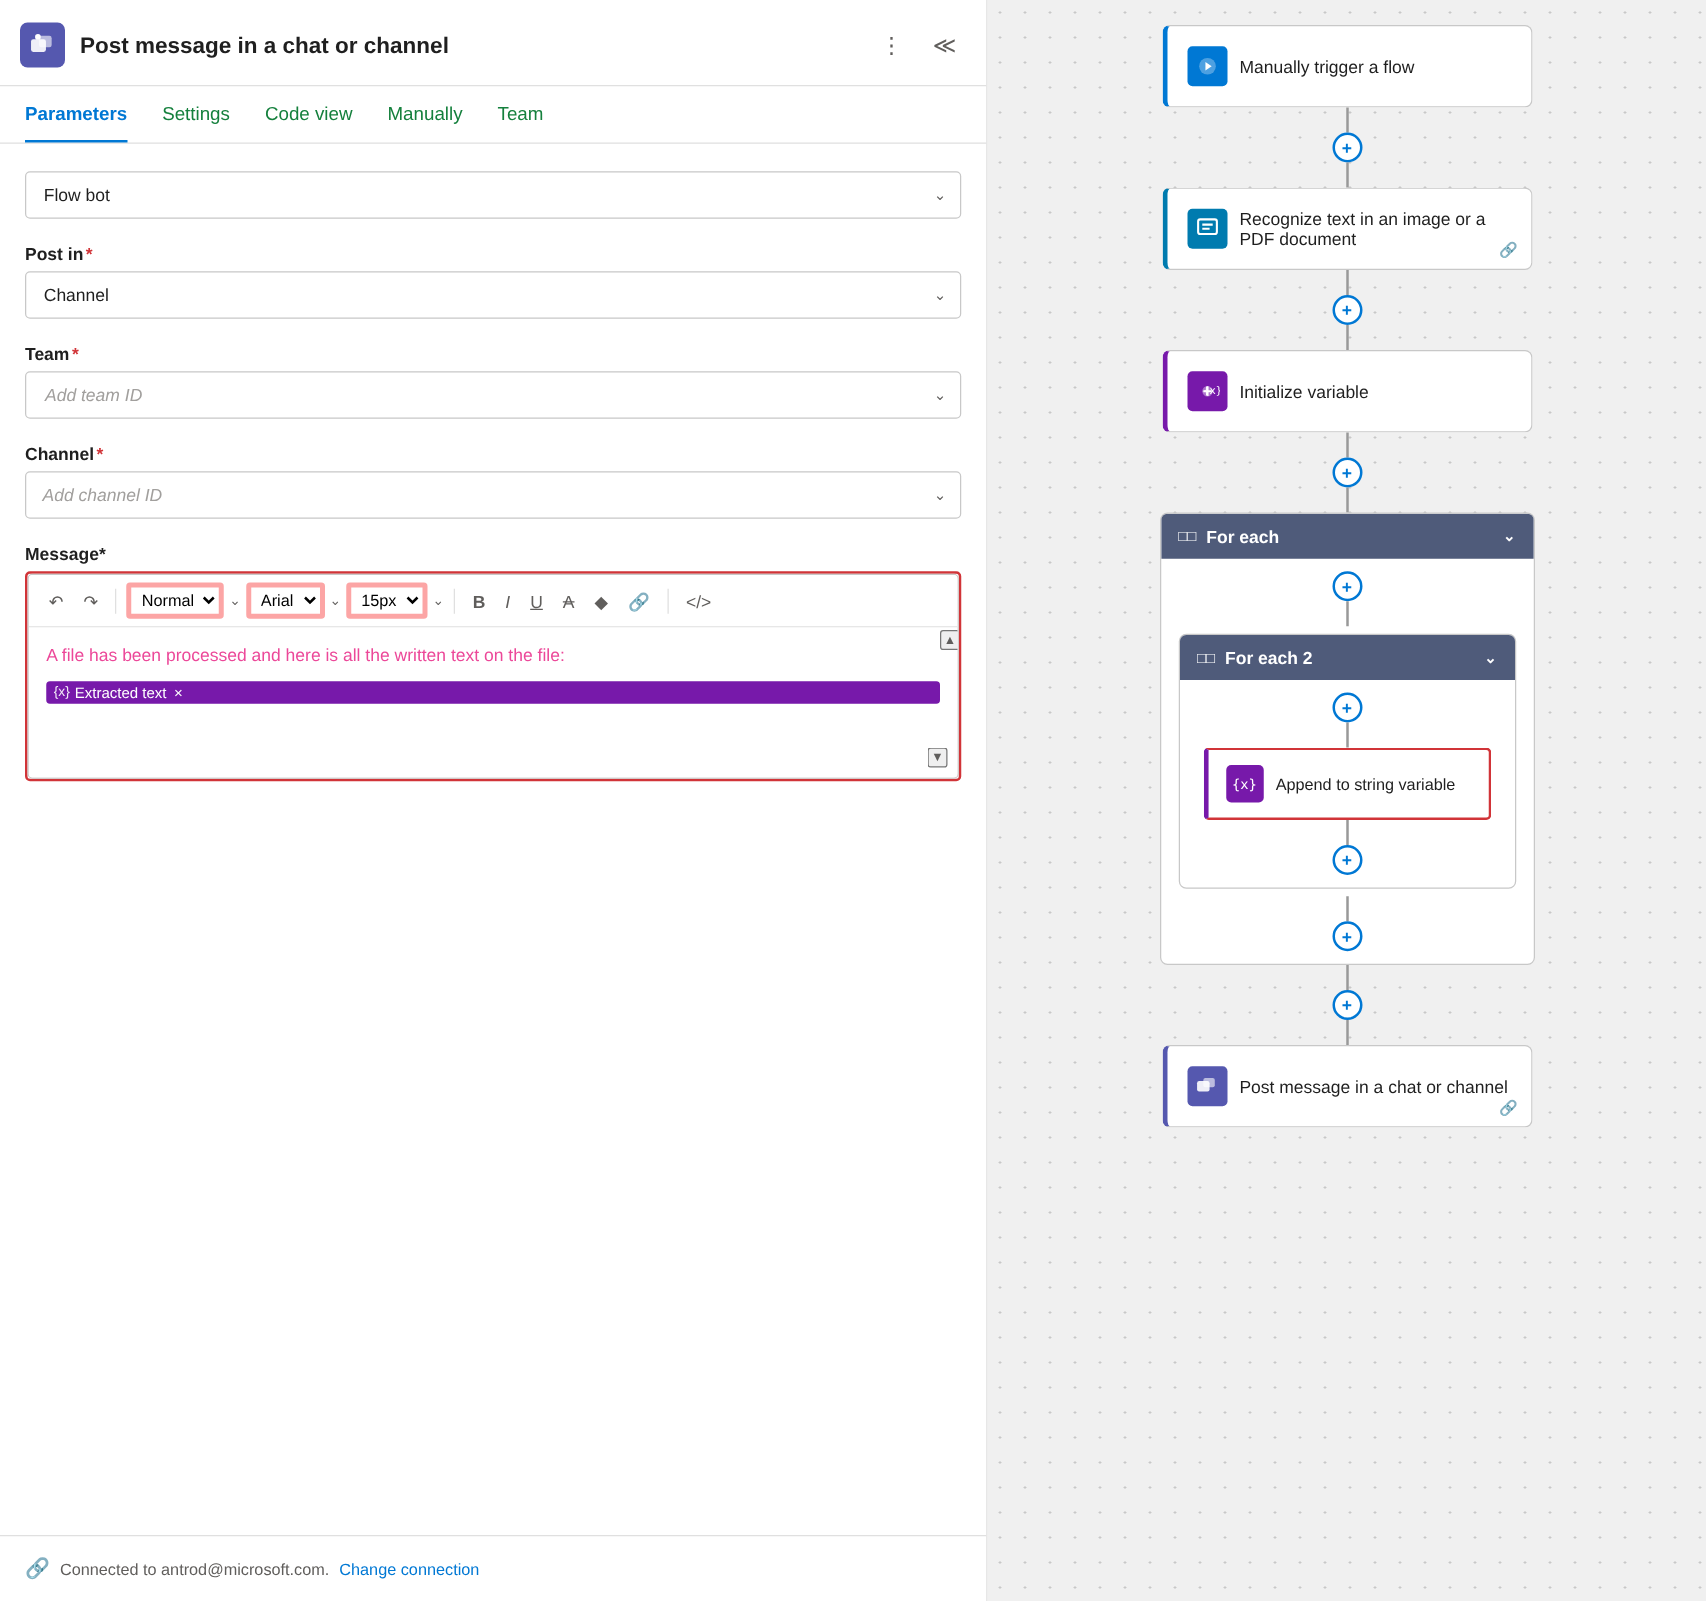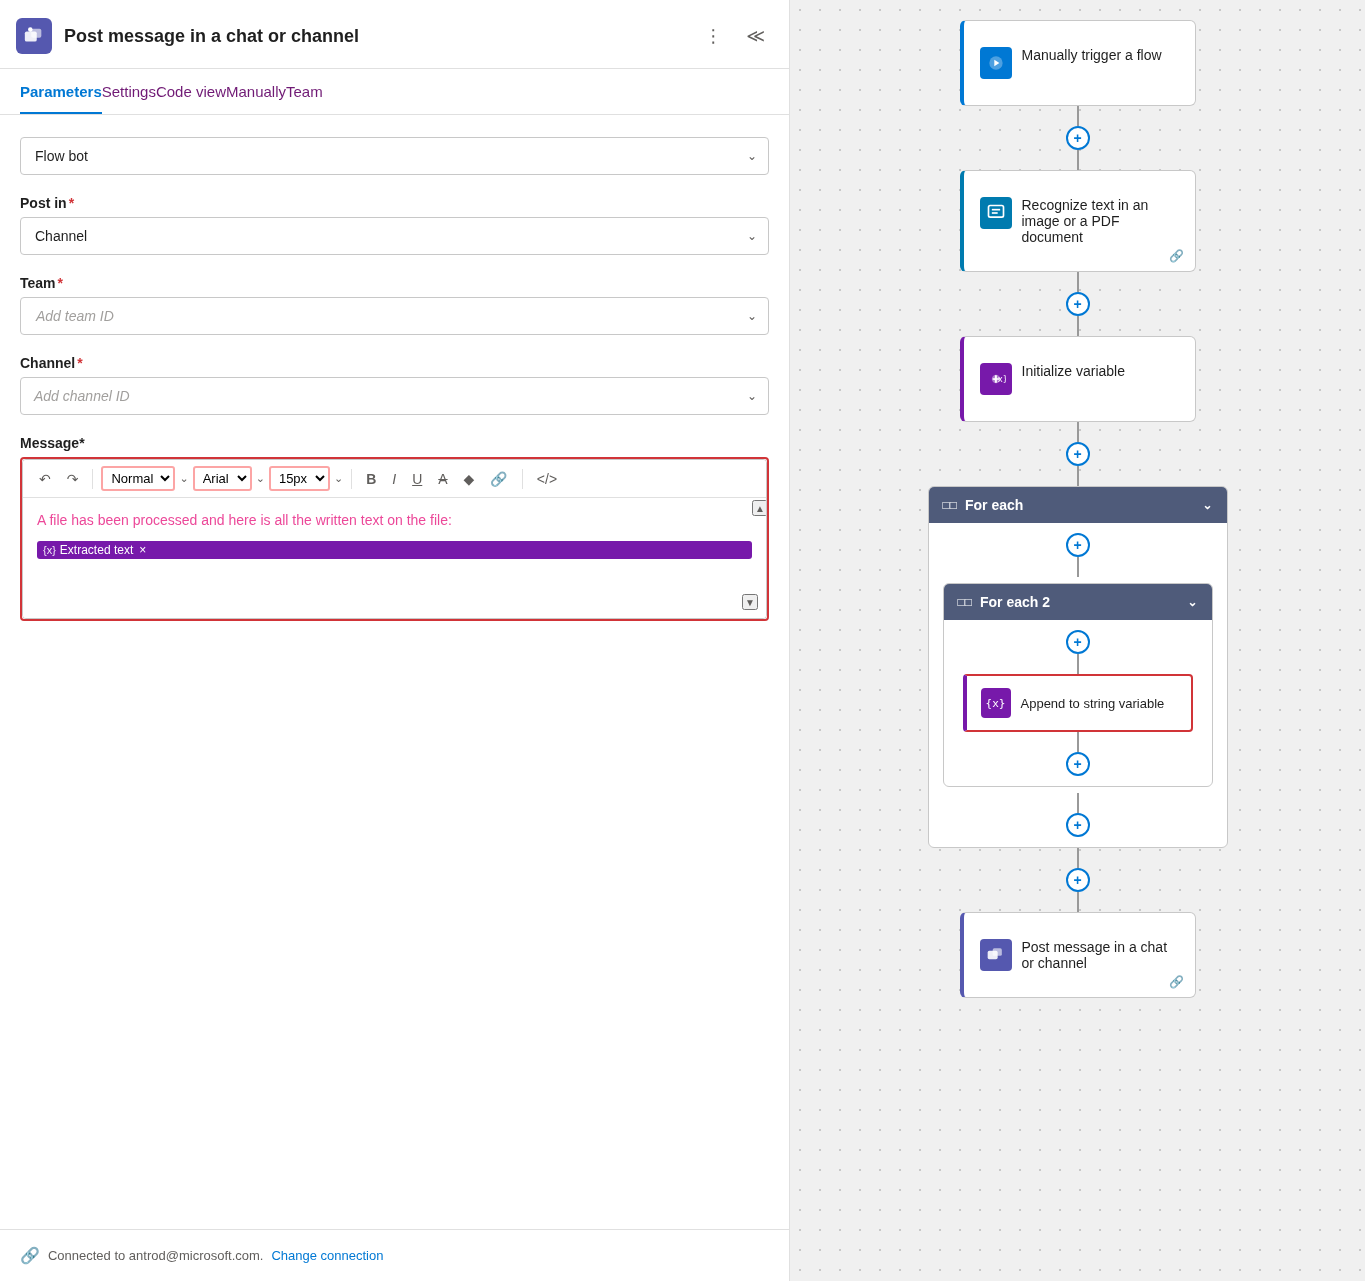--- a/index.html
+++ b/index.html
@@ -56,26 +56,27 @@
       color: #605e5c;
       font-size: 18px;
       padding: 4px;
     }
 
     
     .tabs {
       display: flex;
       padding: 0 20px;
       border-bottom: 1px solid #e0e0e0;
+      gap: 28px;
     }
 
     .tab {
       padding: 14px 0 12px;
       font-size: 15px;
-      color: #701a75;
+      color: #15803d;
       cursor: pointer;
       border-bottom: 2px solid transparent;
       text-decoration: none;
     }
 
     .tab.active {
       color: #0078d4;
       border-bottom: 2px solid #0078d4;
       font-weight: 600;
     }
@@ -165,21 +166,21 @@
     }
 
     .toolbar-divider {
       width: 1px;
       height: 20px;
       background: #e0e0e0;
       margin: 0 4px;
     }
 
     .font-select {
-      border: 2px solid #fca5a5;
+      border: 4px solid #fca5a5;
       border-radius: 3px;
       padding: 2px 4px;
       font-size: 13px;
       background: #fff;
       cursor: pointer;
     }
 
     .editor-body {
       padding: 12px 14px;
       min-height: 120px;
@@ -280,23 +281,24 @@
       align-items: center;
       gap: 0;
       width: 300px;
     }
 
     
     .flow-node {
       background: #fff;
       border: 1px solid #c8c8c8;
       border-radius: 6px;
-      padding: 26px 16px;
-      width: 236px;
-      display: flex;
+      padding: 16px 16px;
+      width: 296px;
+      display: flex;
+      align-items: center;
       gap: 10px;
       font-size: 14px;
       font-weight: 500;
       color: #1f1f1f;
       position: relative;
     }
 
     .flow-node-icon {
       width: 32px;
       height: 32px;

